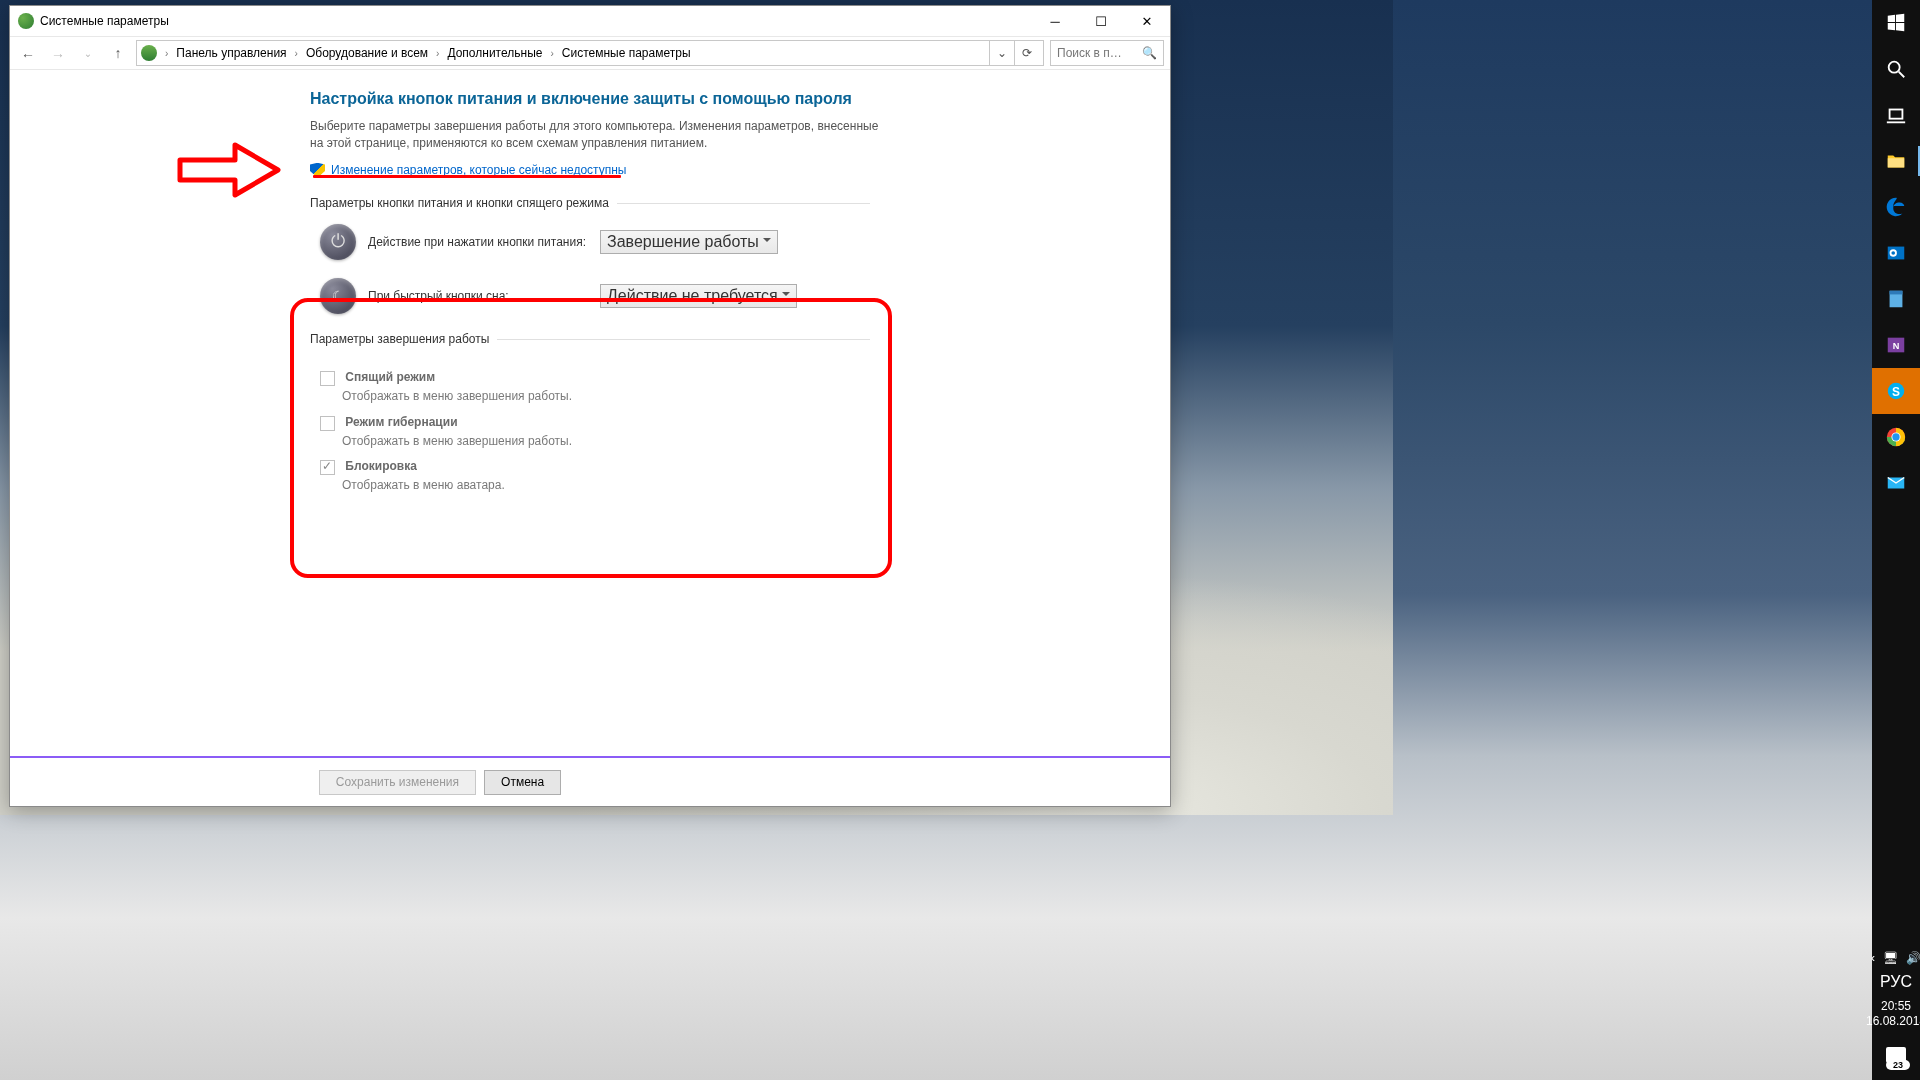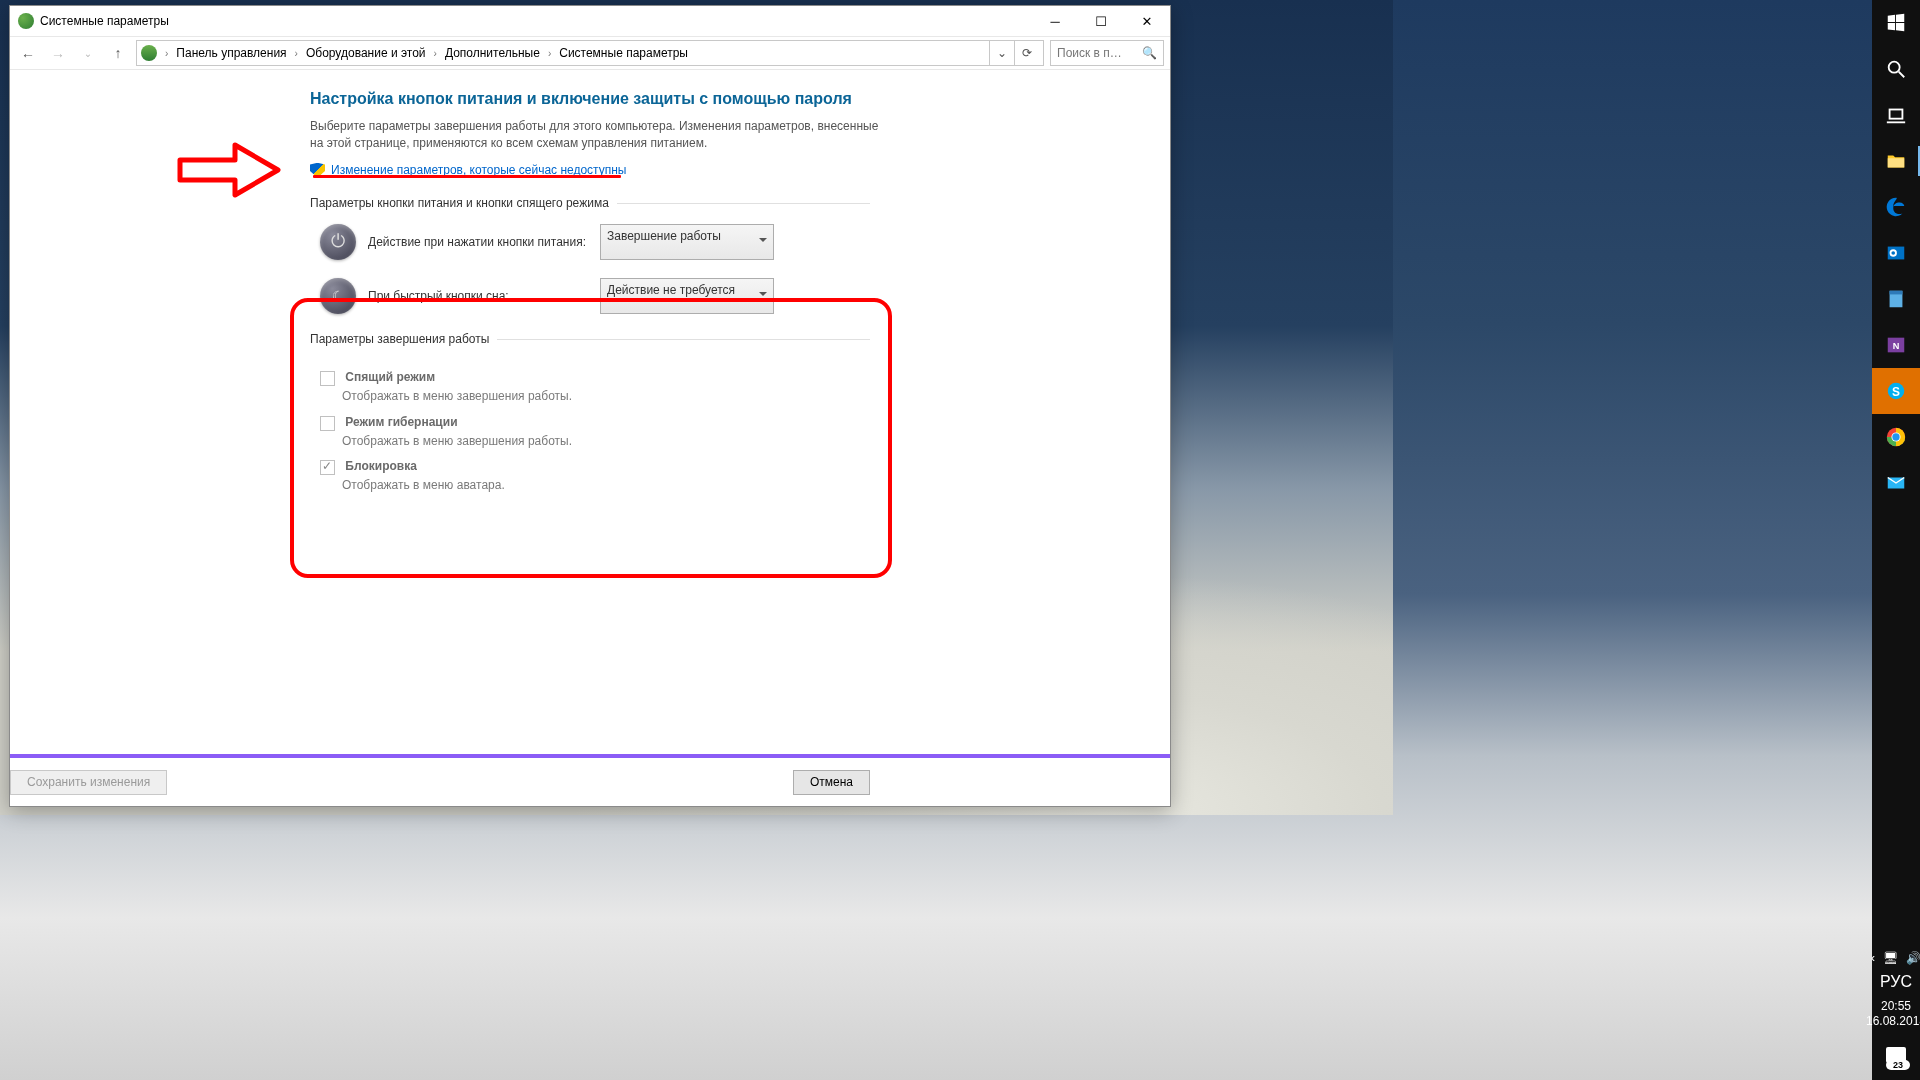--- a/index.html
+++ b/index.html
@@ -33,30 +33,30 @@
     linear-gradient(135deg,#0066cc 0 50%,#f8c300 50% 100%);
     clip-path:polygon(50% 0,100% 12%,100% 55%,50% 100%,0 55%,0 12%)}
   .changelink a{color:#0066cc;font-size:12px;text-decoration:none}
   .underline-red{position:absolute;height:3px;background:#ff0000;border-radius:1px}
   .section-label{font-size:12px;color:#333;margin:18px 0 14px;position:relative}
   .section-label .line{position:absolute;left:0;right:0;top:50%;height:1px;background:#e0e0e0;z-index:0}
   .section-label span{background:#fff;padding-right:8px;position:relative;z-index:1}
   .cfgrow{display:flex;align-items:center;gap:12px;margin:8px 0 18px 10px}
   .circlebtn{width:36px;height:36px;border-radius:50%;background:radial-gradient(circle at 35% 30%,#8a8a9a,#3a3a4a);box-shadow:inset 0 2px 4px rgba(255,255,255,.3),0 1px 3px rgba(0,0,0,.3);display:flex;align-items:center;justify-content:center;color:#ddd;font-size:18px}
   .cfglabel{font-size:12px;color:#333;width:220px}
-  .dropdown{height:22px;min-width:148px;border:1px solid #adadad;background:linear-gradient(#f5f5f5,#e8e8e8);display:flex;align-items:center;padding:0 18px 12px 6px;font-size:12px;color:#333;position:relative}
+  .dropdown{height:22px;min-width:148px;border:1px solid #adadad;background:linear-gradient(#f5f5f5,#e8e8e8);display:flex;align-items:center;padding:0 18px 0 6px;font-size:16px;color:#333;position:relative}
   .dropdown::after{content:"";position:absolute;right:6px;top:50%;transform:translateY(-50%);border:4px solid transparent;border-top-color:#555}
   .shutdown-box{font-size:12px;color:#333;padding:4px 0 0 10px}
   .shutdown-box .opt{margin:6px 0 10px}
   .shutdown-box .chk{width:13px;height:13px;border:1px solid #c0c0c0;display:inline-block;vertical-align:top;margin-right:7px;margin-top:1px;position:relative}
   .shutdown-box .chk.checked::after{content:"✓";position:absolute;left:1px;top:-2px;font-size:12px;color:#888}
   .shutdown-box .opt .ttl{color:#6a6a6a;font-weight:600}
   .shutdown-box .opt .desc{color:#7a7a7a;margin-left:22px;margin-top:2px;max-width:520px;line-height:1.4}
   .shutdown-box .opt .desc a{color:#0066cc;text-decoration:underline}
-  .footer{position:absolute;left:0;right:0;bottom:0;height:48px;border-top:4px solid #8b5cf6;display:flex;align-items:center;justify-content:space-between;gap:8px;padding:0 300px 0 0}
+  .footer{position:absolute;left:0;right:0;bottom:0;height:48px;border-top:2px solid #8b5cf6;display:flex;align-items:center;justify-content:center;gap:8px;padding:0 300px 0 0}
   .btn{height:23px;padding:0 16px;border:1px solid #adadad;background:#e6e6e6;font-size:12px;display:flex;align-items:center}
   .btn.disabled{color:#9a9a9a;background:#efefef;border-color:#c8c8c8}
   
   .arrow-annot{position:absolute;left:180px;top:140px;width:100px;height:70px}
   .arrow-annot svg{overflow:visible}
   .box-annot{position:absolute;border:4px solid #ff0000;border-radius:18px}
   
   .taskbar{position:absolute;right:0;top:0;width:48px;height:1080px;background:#101010;display:flex;flex-direction:column;align-items:center;color:#fff}
   .tb-item{width:48px;height:46px;display:flex;align-items:center;justify-content:center;font-size:18px}
   .tb-item.sel{background:#e07000}
@@ -92,21 +92,21 @@
     <div class="addr">
       <div class="navarrow">←</div>
       <div class="navarrow disabled">→</div>
       <div class="navarrow disabled" style="font-size:10px">⌄</div>
       <div class="navarrow">↑</div>
       <div class="addrbox">
         <span class="aico"></span>
         <span class="chev">›</span>
         <span class="crumb">Панель управления</span>
         <span class="chev">›</span>
-        <span class="crumb">Оборудование и этой</span>
+        <span class="crumb">Оборудование и всем</span>
         <span class="chev">›</span>
         <span class="crumb">Дополнительные</span>
         <span class="chev">›</span>
         <span class="crumb">Системные параметры</span>
         <div style="margin-left:auto;display:flex">
           <div class="addrbtn">⌄</div>
           <div class="addrbtn">⟳</div>
         </div>
       </div>
       <div class="search">

